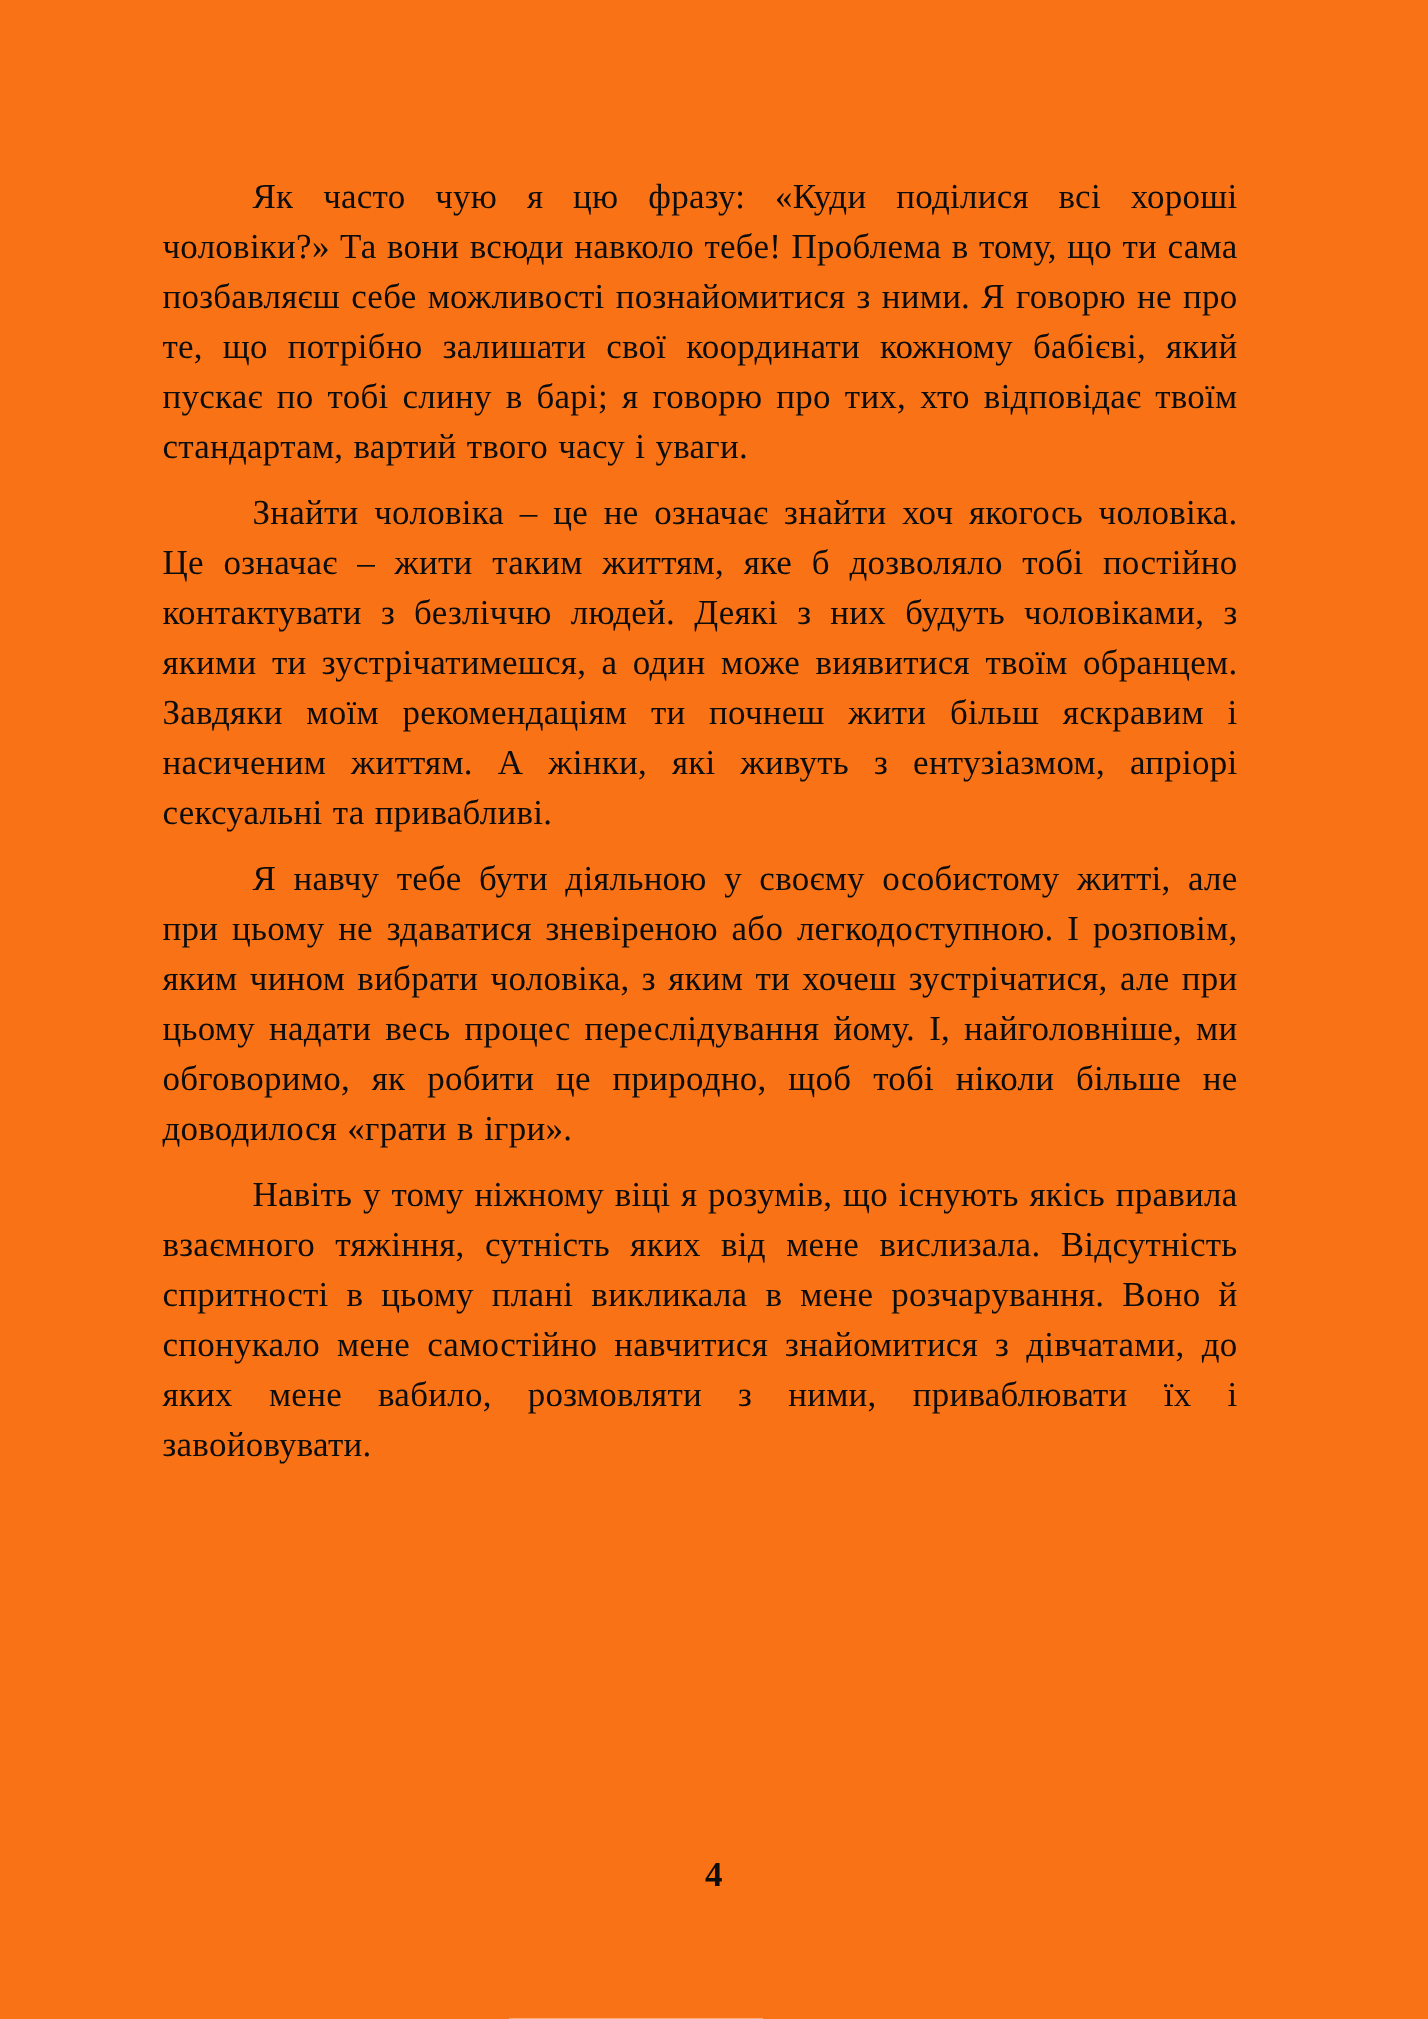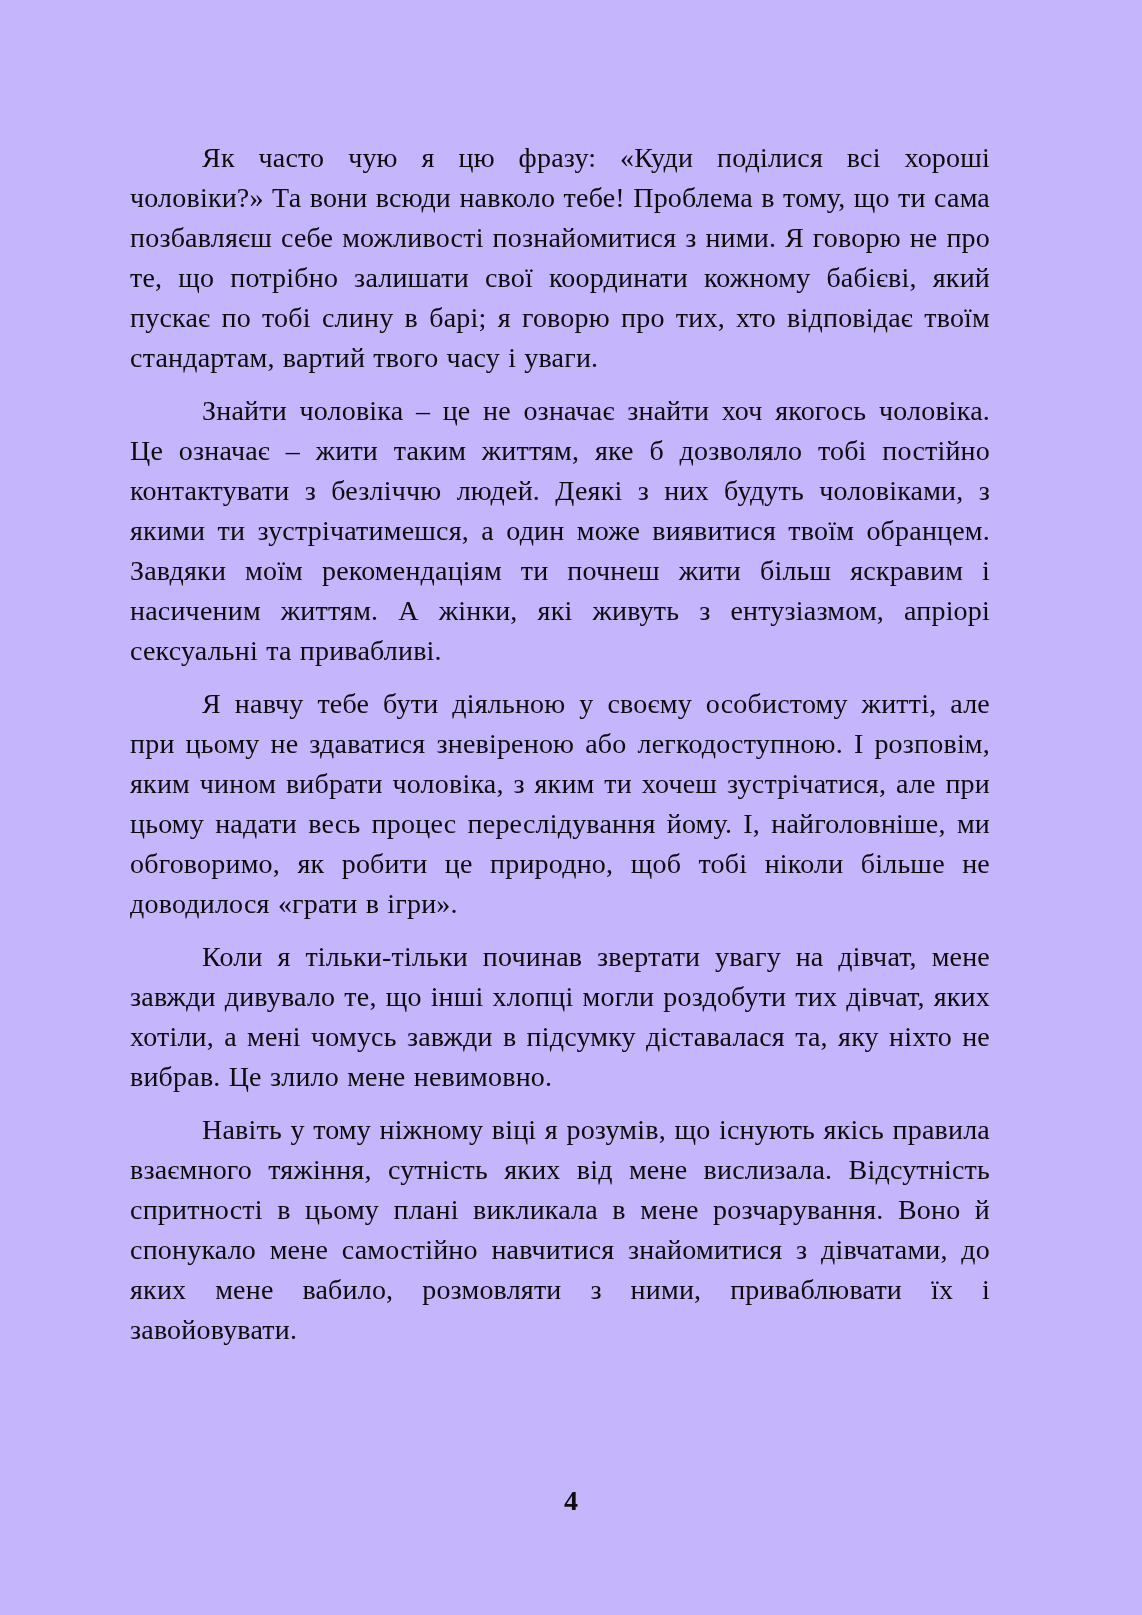--- a/index.html
+++ b/index.html
@@ -5,21 +5,21 @@
     html, body {
       margin: 0;
       padding: 0;
       background: #ffffff;
     }
     .page {
       position: relative;
       width: 1142px;
       height: 1615px;
       margin: 0 auto;
-      background: #c4b5fd;
+      background: #f97316;
       font-family: "Liberation Serif", "DejaVu Serif", serif;
       color: #0d0d0d;
       box-sizing: border-box;
       display: flex;
       flex-direction: column;
     }
     .text-block {
       box-sizing: border-box;
       padding: 138px 152px 0 130px;
     }
@@ -41,17 +41,16 @@
     }
   </style>
 </head>
 <body>
 
 <div class="page">
   <div class="text-block">
     <p>Як часто чую я цю фразу: «Куди поділися всі хороші чоловіки?» Та вони всюди навколо тебе! Проблема в тому, що ти сама позбавляєш себе можливості познайомитися з ними. Я говорю не про те, що потрібно залишати свої координати кожному бабієві, який пускає по тобі слину в барі; я говорю про тих, хто відповідає твоїм стандартам, вартий твого часу і уваги.</p>
     <p>Знайти чоловіка – це не означає знайти хоч якогось чоловіка. Це означає – жити таким життям, яке б дозволяло тобі постійно контактувати з безліччю людей. Деякі з них будуть чоловіками, з якими ти зустрічатимешся, а один може виявитися твоїм обранцем. Завдяки моїм рекомендаціям ти почнеш жити більш яскравим і насиченим життям. А жінки, які живуть з ентузіазмом, апріорі сексуальні та привабливі.</p>
     <p>Я навчу тебе бути діяльною у своєму особистому житті, але при цьому не здаватися зневіреною або легкодоступною. І розповім, яким чином вибрати чоловіка, з яким ти хочеш зустрічатися, але при цьому надати весь процес переслідування йому. І, найголовніше, ми обговоримо, як робити це природно, щоб тобі ніколи більше не доводилося «грати в ігри».</p>
-    <p>Коли я тільки-тільки починав звертати увагу на дівчат, мене завжди дивувало те, що інші хлопці могли роздобути тих дівчат, яких хотіли, а мені чомусь завжди в підсумку діставалася та, яку ніхто не вибрав. Це злило мене невимовно.</p>
     <p>Навіть у тому ніжному віці я розумів, що існують якісь правила взаємного тяжіння, сутність яких від мене вислизала. Відсутність спритності в цьому плані викликала в мене розчарування. Воно й спонукало мене самостійно навчитися знайомитися з дівчатами, до яких мене вабило, розмовляти з ними, приваблювати їх і завойовувати.</p>
   </div>
   <div class="page-number">4</div>
 </div>
 
 </body></html>

